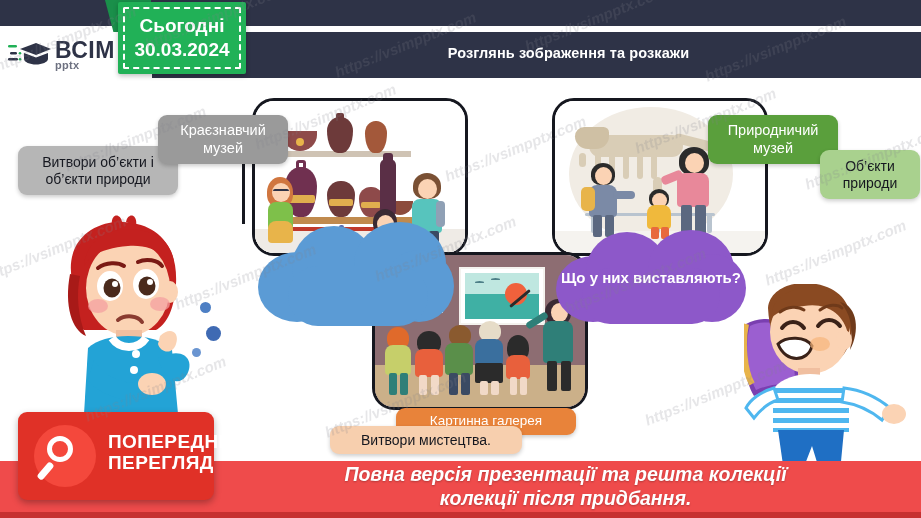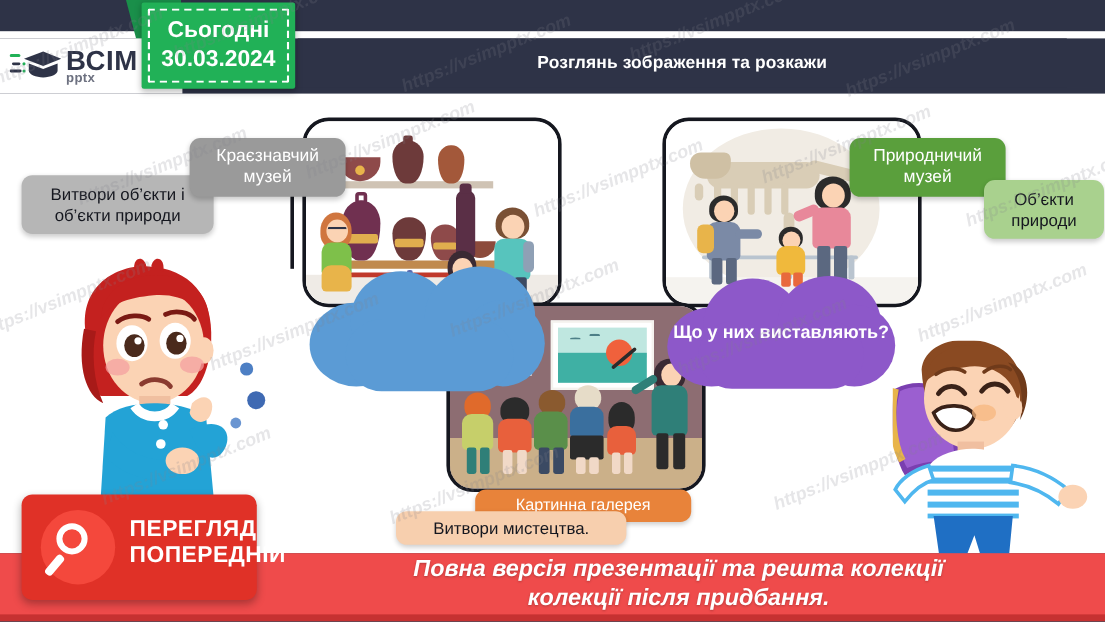--- a/index.html
+++ b/index.html
@@ -497,22 +497,22 @@
       <div>колекції після придбання.</div>
     </div>
   </div>
 
   <div class="preview-btn">
     <div class="mag-circle">
       <div class="mag-glass"></div>
       <div class="mag-handle"></div>
     </div>
     <div class="preview-label">
+      <div>ПОПЕРЕДНІЙ</div>
       <div>ПЕРЕГЛЯД</div>
-      <div>ПОПЕРЕДНІЙ</div>
     </div>
   </div>
 
   <div class="wm">
     <span style="left:-10px;  top:30px;">https://vsimpptx.com</span>
     <span style="left:140px;  top:8px;">https://vsimpptx.com</span>
     <span style="left:330px;  top:36px;">https://vsimpptx.com</span>
     <span style="left:520px;  top:10px;">https://vsimpptx.com</span>
     <span style="left:700px;  top:40px;">https://vsimpptx.com</span>
     <span style="left:60px;   top:130px;">https://vsimpptx.com</span>

